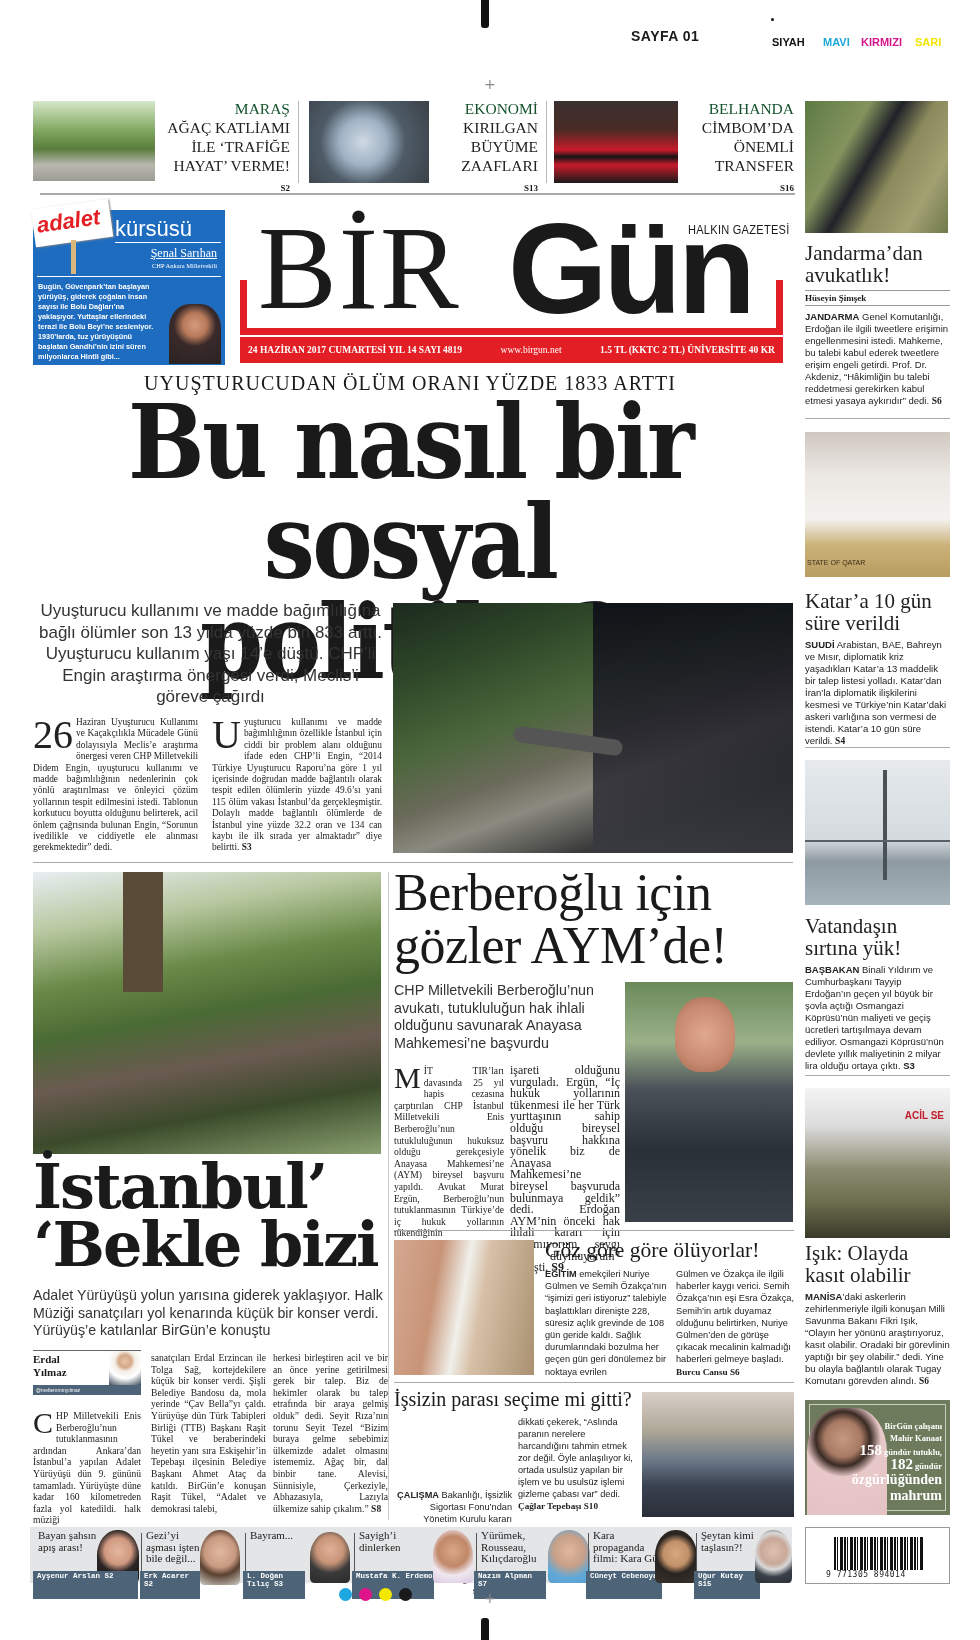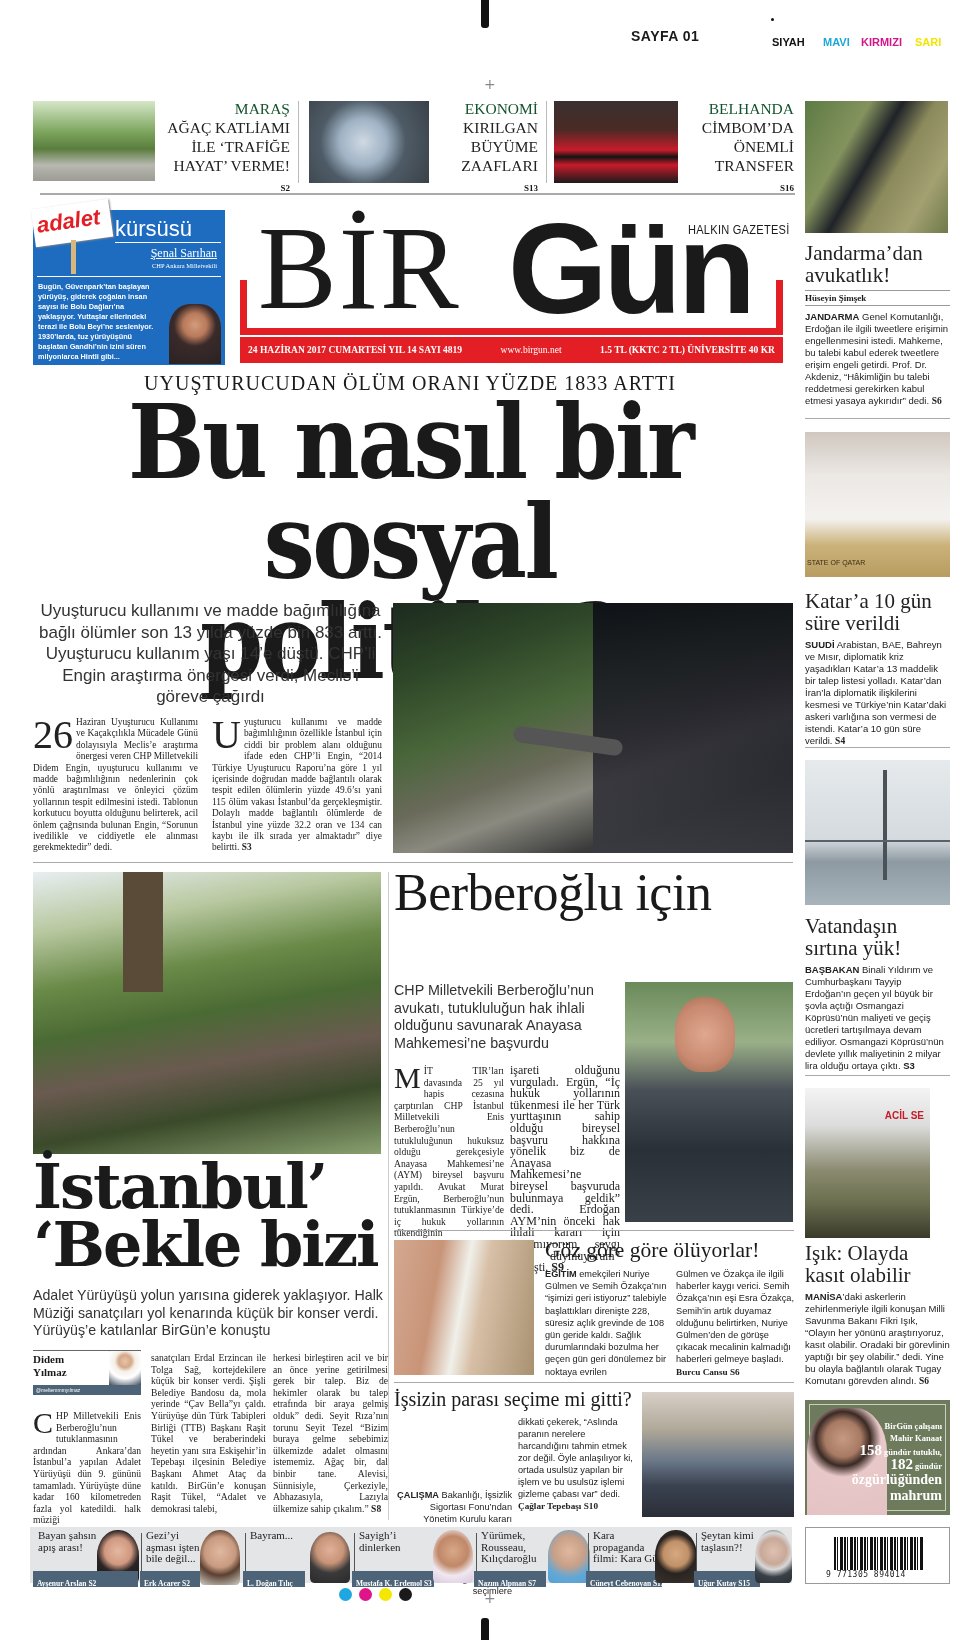--- a/index.html
+++ b/index.html
@@ -25,21 +25,21 @@
 .kicker{position:absolute;left:30px;width:760px;top:372px;text-align:center;font-size:20px;letter-spacing:1px}
 .mainhead{position:absolute;left:30px;width:760px;top:392px;text-align:center;font-size:103px;line-height:100px;font-weight:bold;font-family:"DejaVu Serif",serif;letter-spacing:-3px;transform:scaleX(.88);transform-origin:center top}
 .lead{position:absolute;left:38px;width:345px;top:600px;text-align:center;font-size:17px;line-height:21.5px;color:#333}
 .body{font-size:9.4px;line-height:11.4px;text-align:justify;color:#222}
 .dropcap{float:left;font-size:40px;line-height:34px;margin-right:3px;margin-top:1px}
 .side-head{font-size:21px;line-height:22px;color:#222}
 .side-body{font-size:9.5px;line-height:12px;color:#222;margin-top:5px}
 .side-body b{font-weight:bold}
 .col-strip{position:absolute;left:30px;top:1527px;width:762px;height:56px;background:#e4e5e7}
 .col-item{position:absolute;top:1530px;font-size:11px;line-height:11.5px;color:#222}
-.col-name{position:absolute;top:1571px;height:16px;background:#4d6478;color:#fff;font-size:7.5px;font-weight:bold;padding:8px 4px;font-family:Liberation Serif, serif}
+.col-name{position:absolute;top:1571px;height:28px;background:#4d6478;color:#fff;font-size:7.5px;font-weight:bold;padding:1px 4px;font-family:Liberation Mono, monospace}
 .face{position:absolute;border-radius:48% 48% 10% 10%}
 .dot{position:absolute;top:1588px;width:13px;height:13px;border-radius:50%}
 </style>
 </head>
 <body>
 
 <div class="reg-mark"></div>
 <div class="abs" style="left:771px;top:18px;width:3px;height:3px;background:#111;border-radius:50%"></div>
 <div class="abs sans sayfa">SAYFA 01</div>
 <div class="abs sans cmyk" style="left:772px;color:#111">SIYAH</div>
@@ -136,21 +136,21 @@
 <div class="hrule" style="left:805px;top:747px;width:145px;height:1px"></div>
 <div class="photo" style="left:805px;top:760px;width:145px;height:145px;background:linear-gradient(180deg,#e6eaed 0%,#d4dade 55%,#8e9aa2 70%,#a8b4bb 100%)">
   <div class="abs" style="left:78px;top:10px;width:4px;height:110px;background:#4a5258"></div>
   <div class="abs" style="left:0;top:80px;width:145px;height:2px;background:#5a6268"></div>
 </div>
 <div class="abs" style="left:805px;top:915px;width:145px">
   <div class="side-head serif">Vatandaşın sırtına yük!</div>
   <div class="side-body sans"><b>BAŞBAKAN</b> <span>Binali Yıldırım ve Cumhurbaşkanı Tayyip Erdoğan’ın geçen yıl büyük bir şovla açtığı Osmangazi Köprüsü’nün maliyeti ve geçiş ücretleri tartışılmaya devam ediliyor. Osmangazi Köprüsü’nün devlete yıllık maliyetinin 2 milyar lira olduğu ortaya çıktı.</span> <b>S3</b></div>
 </div>
 <div class="hrule" style="left:805px;top:1075px;width:145px;height:1px"></div>
-<div class="photo" style="left:805px;top:1088px;width:125px;height:150px;background:linear-gradient(180deg,#f4f4f4 0%,#dcdcdc 25%,#8a8a70 55%,#6d7050 75%,#3a3a2a 100%)">
+<div class="photo" style="left:805px;top:1088px;width:145px;height:150px;background:linear-gradient(180deg,#f4f4f4 0%,#dcdcdc 25%,#8a8a70 55%,#6d7050 75%,#3a3a2a 100%)">
   <div class="abs sans" style="right:6px;top:22px;font-size:10px;color:#c21d2a;font-weight:bold">ACİL SE</div>
 </div>
 <div class="abs" style="left:805px;top:1242px;width:145px">
   <div class="side-head serif">Işık: Olayda kasıt olabilir</div>
   <div class="side-body sans"><b>MANİSA</b><span>’daki askerlerin zehirlenmeriyle ilgili konuşan Milli Savunma Bakanı Fikri Işık, “Olayın her yönünü araştırıyoruz, kasıt olabilir. Oradaki bir görevlinin yaptığı bir şey olabilir.” dedi. Yine bu olayla bağlantılı olarak Tugay Komutanı görevden alındı.</span> <b class="serif">S6</b></div>
 </div>
 
 <div class="abs" style="left:805px;top:1400px;width:145px;height:115px;background:#6d7a5c;overflow:hidden">
   <div class="abs" style="left:4px;top:4px;width:137px;height:107px;border:1px solid #c9cfbd"></div>
   <div class="abs" style="left:2px;top:8px;width:80px;height:110px;background:radial-gradient(circle at 45% 28%,#c59a82 0%,#a87a64 20%,#3a2a24 30%,#e8c8c8 42%,#e4c2c4 100%);border-radius:40% 40% 0 0"></div>
@@ -166,36 +166,37 @@
 
 <div class="photo" style="left:33px;top:872px;width:348px;height:282px;background:linear-gradient(170deg,#e8eef2 0%,#b8c8a0 18%,#6a8a48 35%,#4a6a34 50%,#6a5a50 65%,#3a4a2a 80%,#8aa070 100%)">
   <div class="abs" style="left:90px;top:0;width:40px;height:120px;background:#5a4a38"></div>
 </div>
 <div class="abs" style="left:33px;top:1158px;width:355px;font-size:62px;line-height:58px;font-weight:bold;font-family:'DejaVu Serif',serif;letter-spacing:-2px">
   <div>İstanbul’</div>
   <div>‘Bekle bizi</div>
 </div>
 <div class="abs sans" style="left:33px;top:1287px;width:355px;font-size:14.2px;line-height:17.5px;color:#333">Adalet Yürüyüşü yolun yarısına giderek yaklaşıyor. Halk Müziği sanatçıları yol kenarında küçük bir konser verdi. Yürüyüş’e katılanlar BirGün’e konuştu</div>
 <div class="abs" style="left:33px;top:1350px;width:108px;height:45px;border-top:1.5px solid #666">
-  <div class="serif" style="font-size:11px;font-weight:bold;line-height:13px;margin-top:2px">Didem</div>
+  <div class="serif" style="font-size:11px;font-weight:bold;line-height:13px;margin-top:2px">Erdal</div>
   <div class="serif" style="font-size:11px;font-weight:bold;line-height:13px">Yılmaz</div>
   <div class="abs" style="left:76px;top:0;width:32px;height:34px;background:radial-gradient(circle at 50% 30%,#e8c4a8 0%,#d4a888 22%,#f4efe8 36%,#ffffff 60%,#3a4a5a 100%)"></div>
   <div class="abs sans" style="left:0;top:34px;width:108px;height:10px;background:#4d6478;color:#fff;font-size:5px;padding:2px 3px">@meltemmmyılmaz</div>
 </div>
 <div class="abs serif body" style="left:33px;top:1410px;width:108px;font-size:9.6px;line-height:11.6px">
   <span class="dropcap" style="font-size:30px;line-height:24px">C</span><span>HP Milletvekili Enis Berberoğlu’nun tutuklanmasının ardından Ankara’dan İstanbul’a yapılan Adalet Yürüyüşü dün 9. gününü tamamladı. Yürüyüşte düne kadar 160 kilometreden fazla yol katedildi. halk müziği</span>
 </div>
 <div class="abs serif body" style="left:151px;top:1352px;width:115px;font-size:9.6px;line-height:11.6px">sanatçıları Erdal Erzincan ile Tolga Sağ, kortejdekilere küçük bir konser verdi. Şişli Belediye Bandosu da, mola yerinde “Çav Bella”yı çaldı. Yürüyüşe dün Türk Tabipleri Birliği (TTB) Başkanı Raşit Tükel ve beraberindeki heyetin yanı sıra Eskişehir’in Tepebaşı ilçesinin Belediye Başkanı Ahmet Ataç da katıldı. BirGün’e konuşan Raşit Tükel, “Adalet ve demokrasi talebi,</div>
 <div class="abs serif body" style="left:273px;top:1352px;width:115px;font-size:9.6px;line-height:11.6px">
   <span>herkesi birleştiren acil ve bir an önce yerine getirilmesi gerek bir talep. Biz de hekimler olarak bu talep etrafında bir araya gelmiş olduk” dedi. Seyit Rıza’nın torunu Seyit Tezel “Bizim buraya gelme sebebimiz ülkemizde adalet olmasını istememiz. Ağaç bir, dal binbir tane. Alevisi, Sünnisiyle, Çerkeziyle, Abhazasıyla, Lazıyla ülkemize sahip çıkalım.”</span> <b>S8</b>
 </div>
 <div class="vdiv" style="left:388px;top:872px;height:648px;background:#ccc"></div>
 
 <div class="abs serif" style="left:394px;top:866px;width:400px;font-size:52px;line-height:53px;color:#1a1a1a;letter-spacing:-.5px">
   <div>Berberoğlu için</div>
+  <div>gözler AYM’de!</div>
 </div>
 <div class="abs sans" style="left:394px;top:982px;width:225px;font-size:14.3px;line-height:17.5px;color:#333">CHP Milletvekili Berberoğlu’nun avukatı, tutukluluğun hak ihlali olduğunu savunarak Anayasa Mahkemesi’ne başvurdu</div>
 <div class="abs serif body" style="left:394px;top:1065px;width:110px;font-size:9.6px;line-height:11.6px">
   <span class="dropcap" style="font-size:30px;line-height:24px">M</span><span>İT TIR’ları davasında 25 yıl hapis cezasına çarptırılan CHP İstanbul Milletvekili Enis Berberoğlu’nun tutukluluğunun hukuksuz olduğu gerekçesiyle Anayasa Mahkemesi’ne (AYM) bireysel başvuru yapıldı. Avukat Murat Ergün, Berberoğlu’nun tutuklanmasının Türkiye’de iç hukuk yollarının tükendiğinin</span>
 </div>
 <div class="abs serif body" style="left:510px;top:1065px;width:110px;font-size:12px;line-height:11.6px">
   <span>işareti olduğunu vurguladı. Ergün, “İç hukuk yollarının tükenmesi ile her Türk yurttaşının sahip olduğu bireysel başvuru hakkına yönelik biz de Anayasa Mahkemesi’ne bireysel başvuruda bulunmaya geldik” dedi. Erdoğan AYM’nin önceki hak ihlali kararı için “tanımıyorum, saygı da duymuyorum” demişti.</span> <b>S9</b>
 </div>
 <div class="photo" style="left:625px;top:982px;width:168px;height:240px;background:linear-gradient(180deg,#6a8a5a 0%,#9ab088 25%,#4a5058 45%,#2a3038 70%,#3a4048 100%)">
   <div class="abs" style="left:50px;top:15px;width:60px;height:75px;background:radial-gradient(circle at 50% 50%,#e0a890 0%,#c88a70 60%,#a06a50 100%);border-radius:45% 45% 40% 40%"></div>

